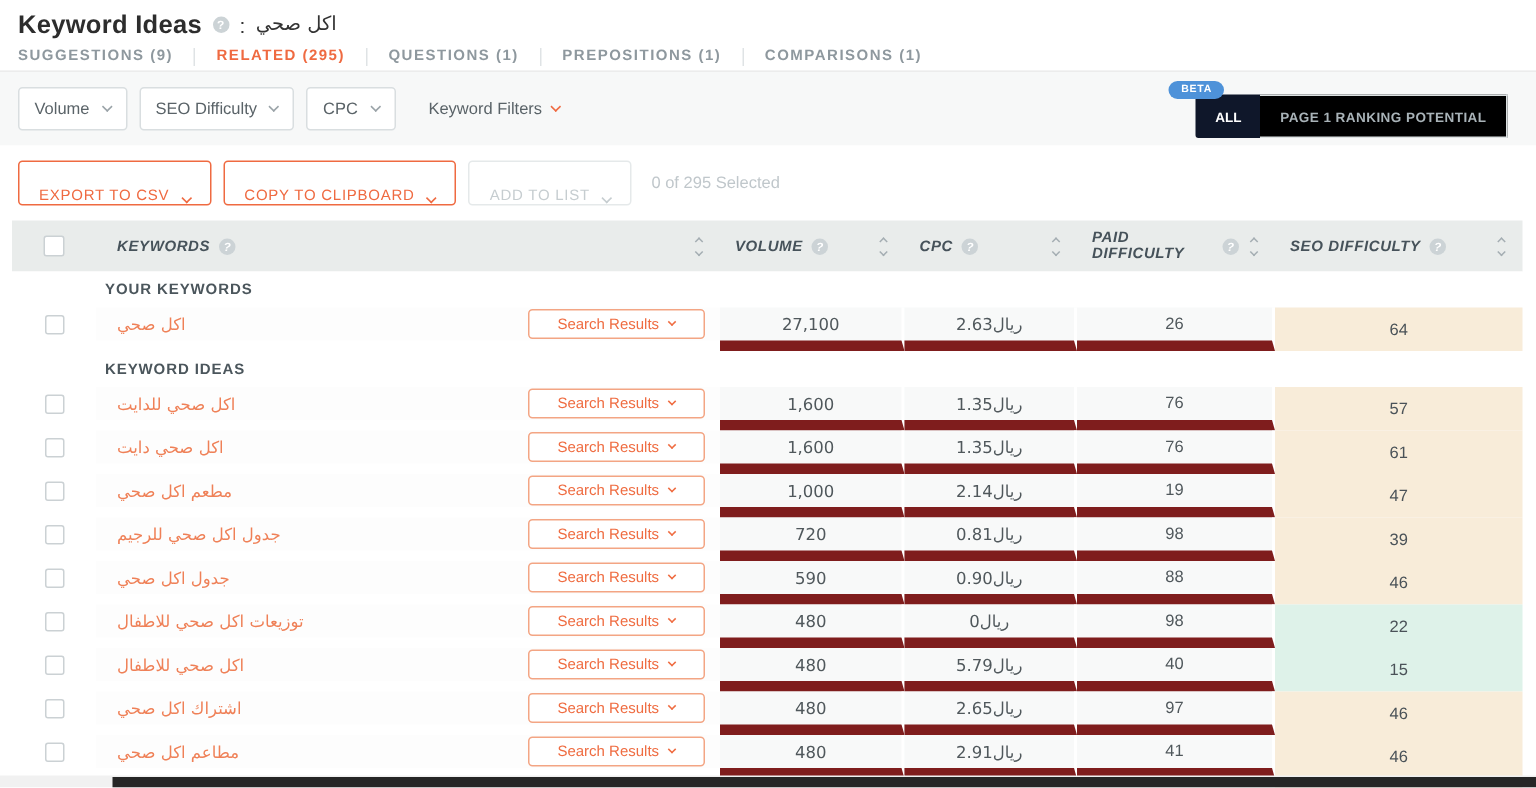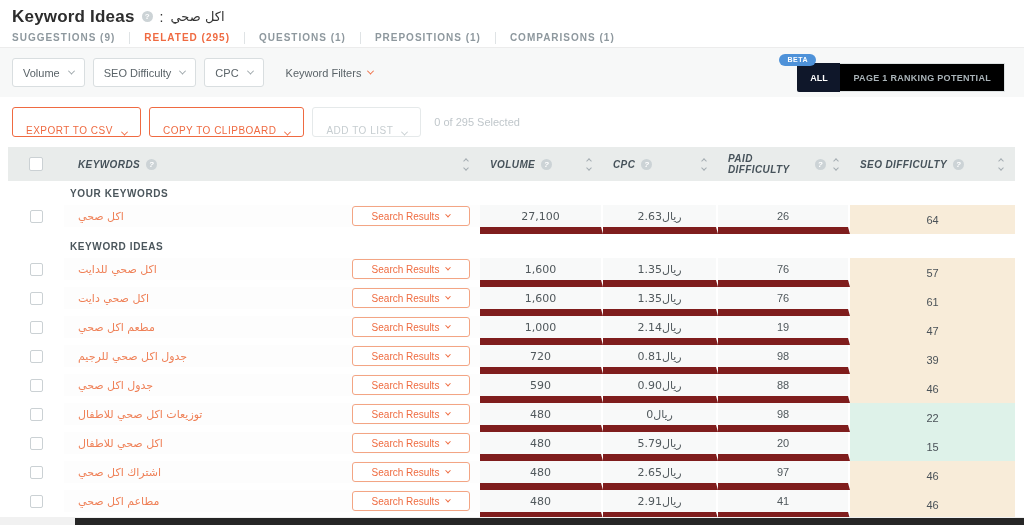--- a/index.html
+++ b/index.html
@@ -348,21 +348,21 @@
       </div>
     <div class="cell kw-cell">
       <span class="kw ar">اكل صحي للاطفال</span>
       <button class="sr-btn">
           <span>Search Results</span>
           <span class="chv"></span>
         </button>
     </div>
     <div class="cell num ar">480</div>
     <div class="cell num ar">5.79ريال</div>
-    <div class="cell num">20</div>
+    <div class="cell num">40</div>
     <div class="cell seo" data-color="mint">15</div>
   </div>
 
   <div class="trow grid-cols">
     <div class="cb-cell">
         <span class="cb"></span>
       </div>
     <div class="cell kw-cell">
       <span class="kw ar">اشتراك اكل صحي</span>
       <button class="sr-btn">

